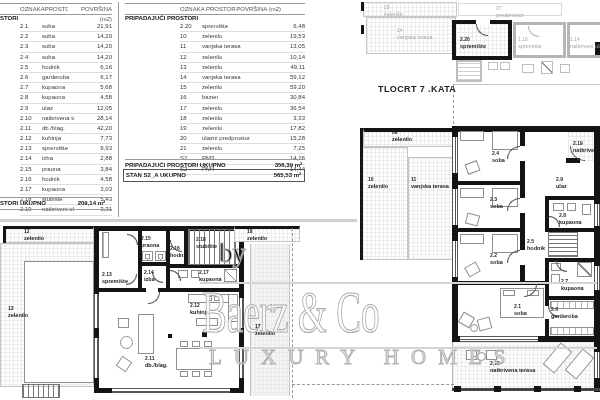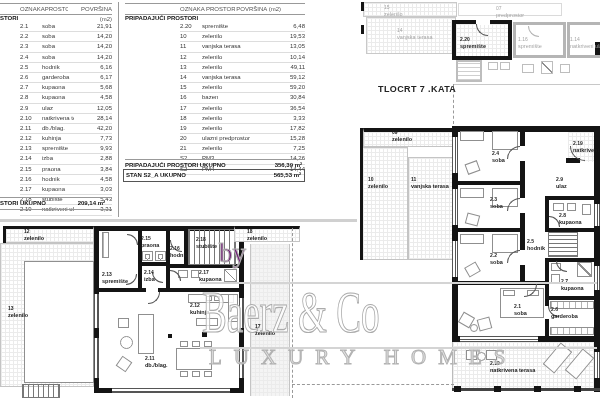--- a/index.html
+++ b/index.html
@@ -44,21 +44,21 @@
   .dashv{position:absolute;border-left:1px dashed #999;}
   .dashh{position:absolute;border-top:1px dashed #999;}
   .wash{background-image:radial-gradient(circle at 50% 58%,transparent 2px,#8f8f8f 2px,#8f8f8f 3px,transparent 3px);}
   
   .lbl{position:absolute;font-size:5.5px;line-height:6.5px;font-weight:bold;color:#1c1c1c;white-space:nowrap;z-index:3;}
   .lbl.gray{color:#a6a6a6;font-weight:normal;}
   .lbl .code{display:block;font-size:5px;}
   
   #plan-title{position:absolute;left:378px;top:84px;font-size:9px;font-weight:bold;
         letter-spacing:.4px;color:#222;z-index:3;}
-  .wm{position:absolute;z-index:6;font-family:"Liberation Serif",serif;color:#701a75;
+  .wm{position:absolute;z-index:6;font-family:"Liberation Serif",serif;color:#000000;
       -webkit-text-stroke:1px #b2b2b2;}
   #wm-by{left:219px;top:238px;font-size:27px;}
   #wm-name{left:202px;top:284px;font-size:60px;line-height:56px;transform:scaleX(.62);
            transform-origin:left top;color:rgba(255,255,255,.75);-webkit-text-stroke:1.2px #ababab;}
   #wm-tag{left:209px;top:345px;font-size:21px;letter-spacing:12px;color:#e2e2e2;-webkit-text-stroke:1px #b2b2b2;}
   .wmline{position:absolute;background:#d4d4d4;height:2px;z-index:5;}
 </style>
 </head>
 <body>
 

